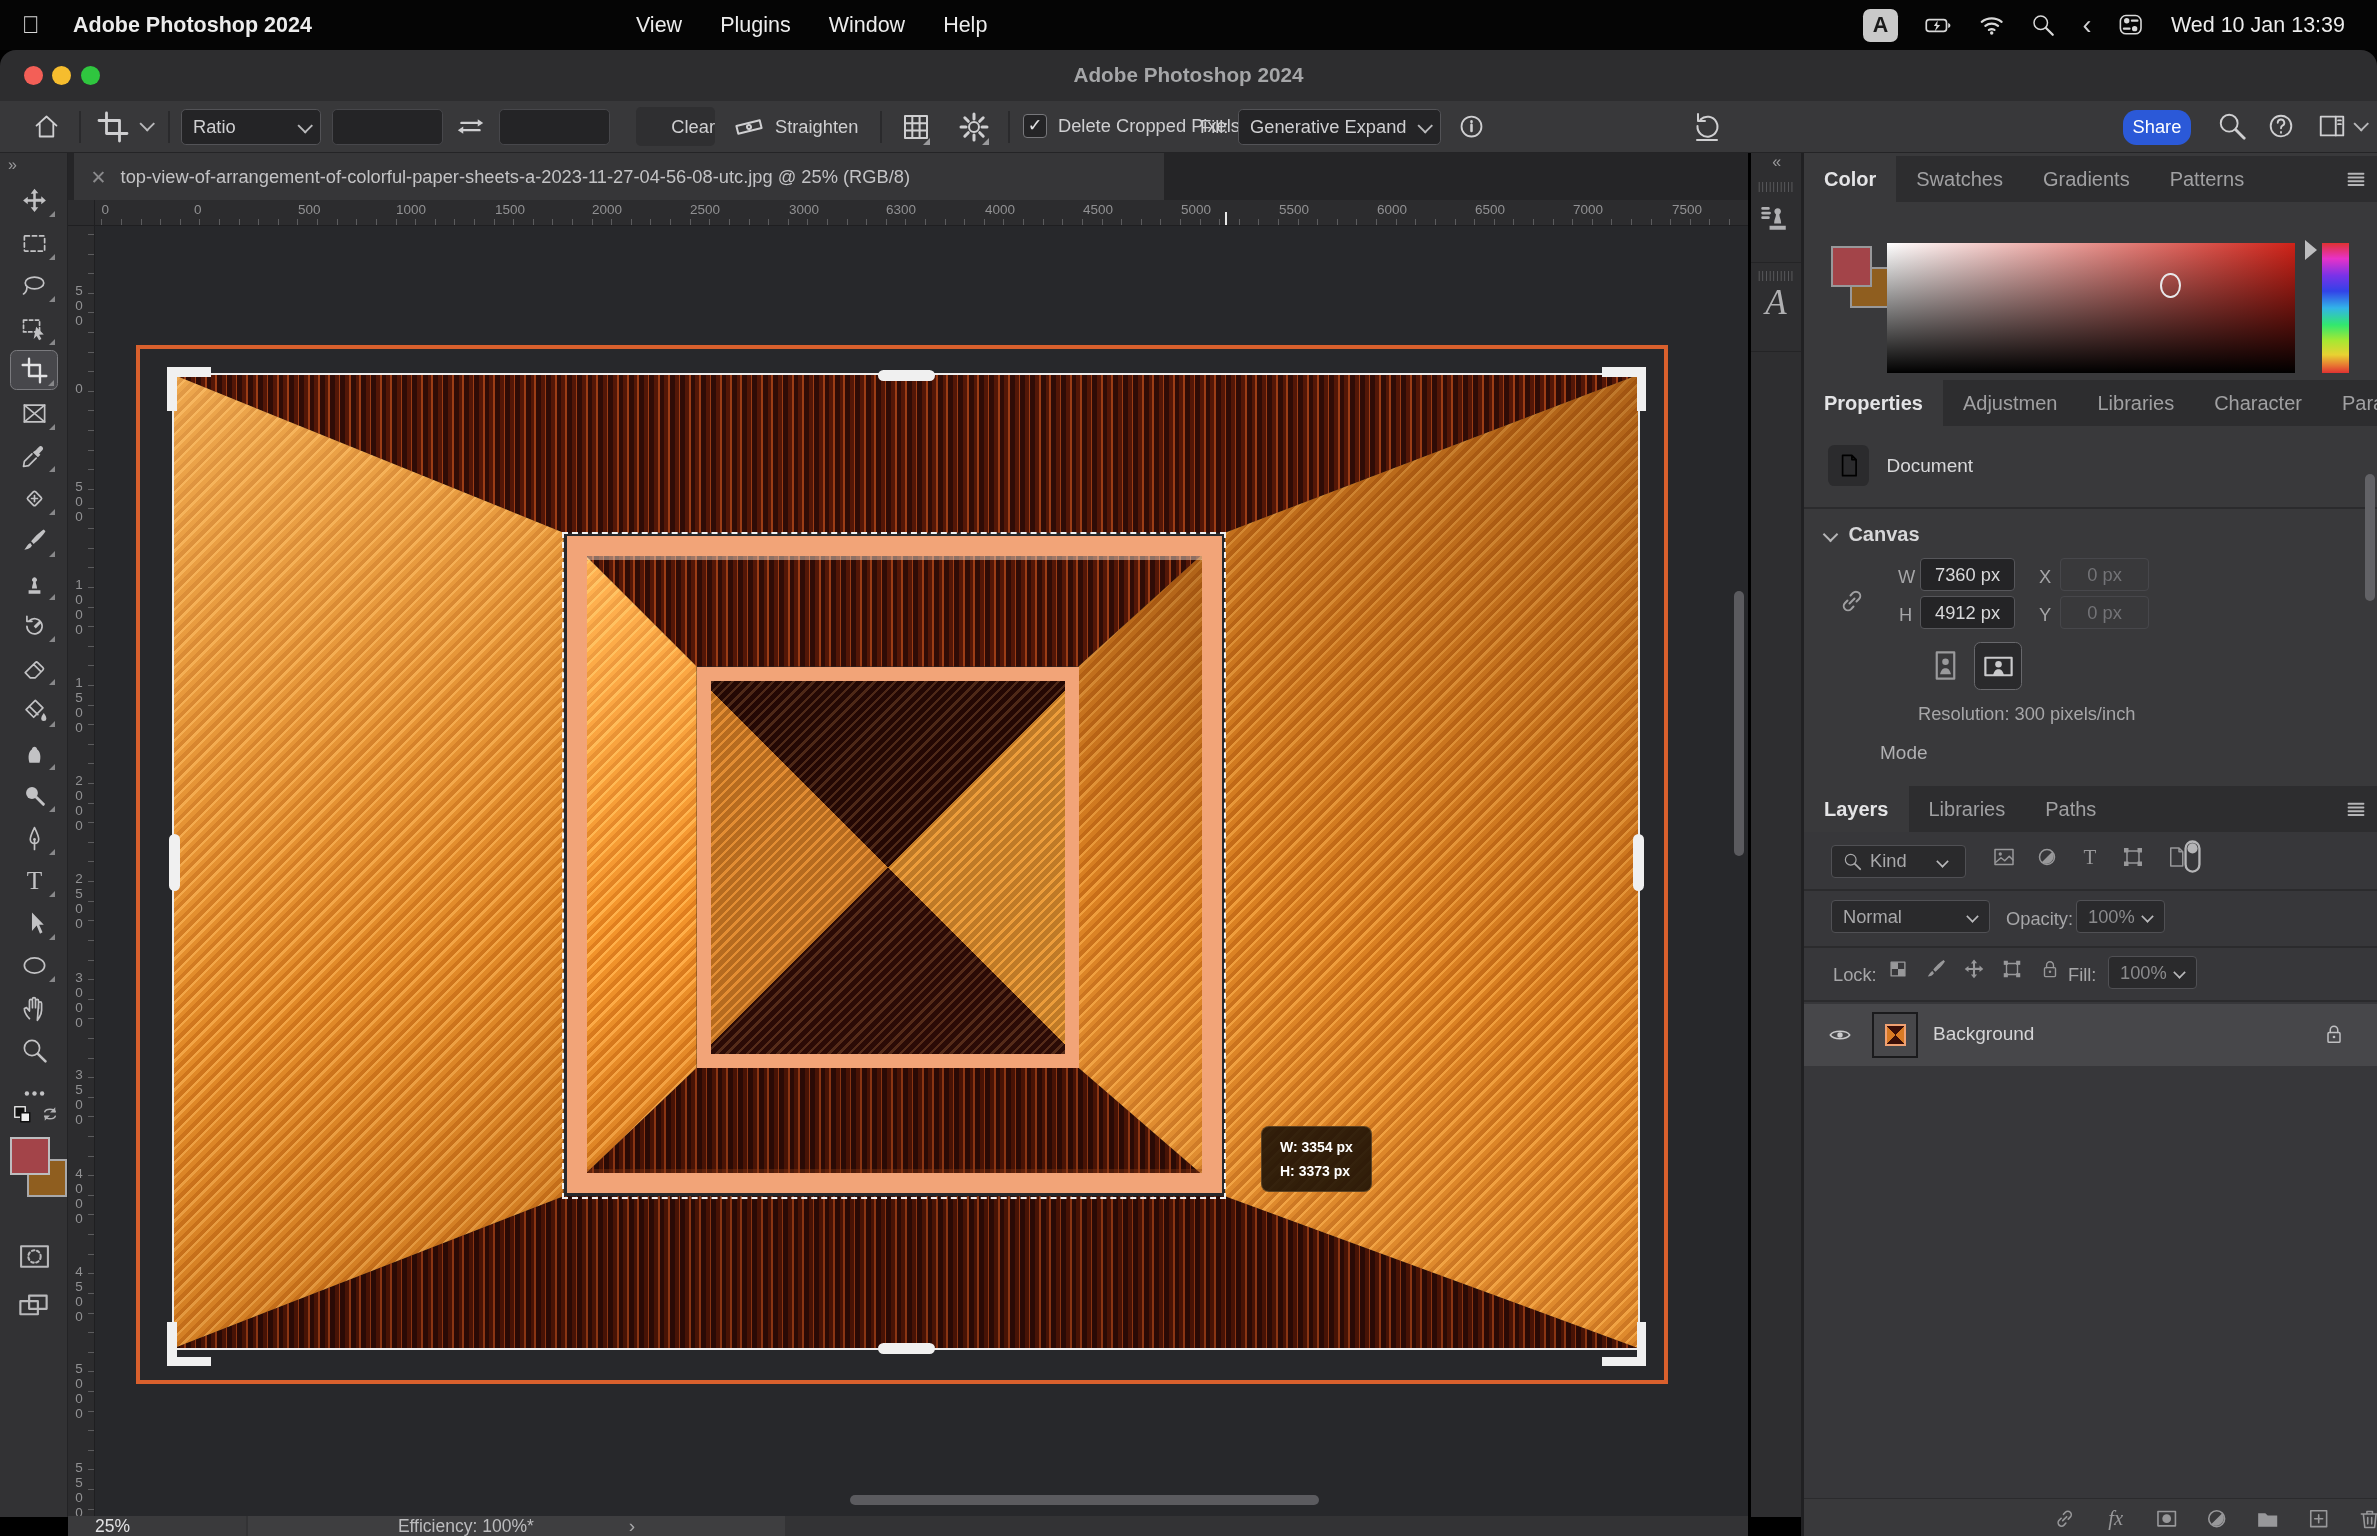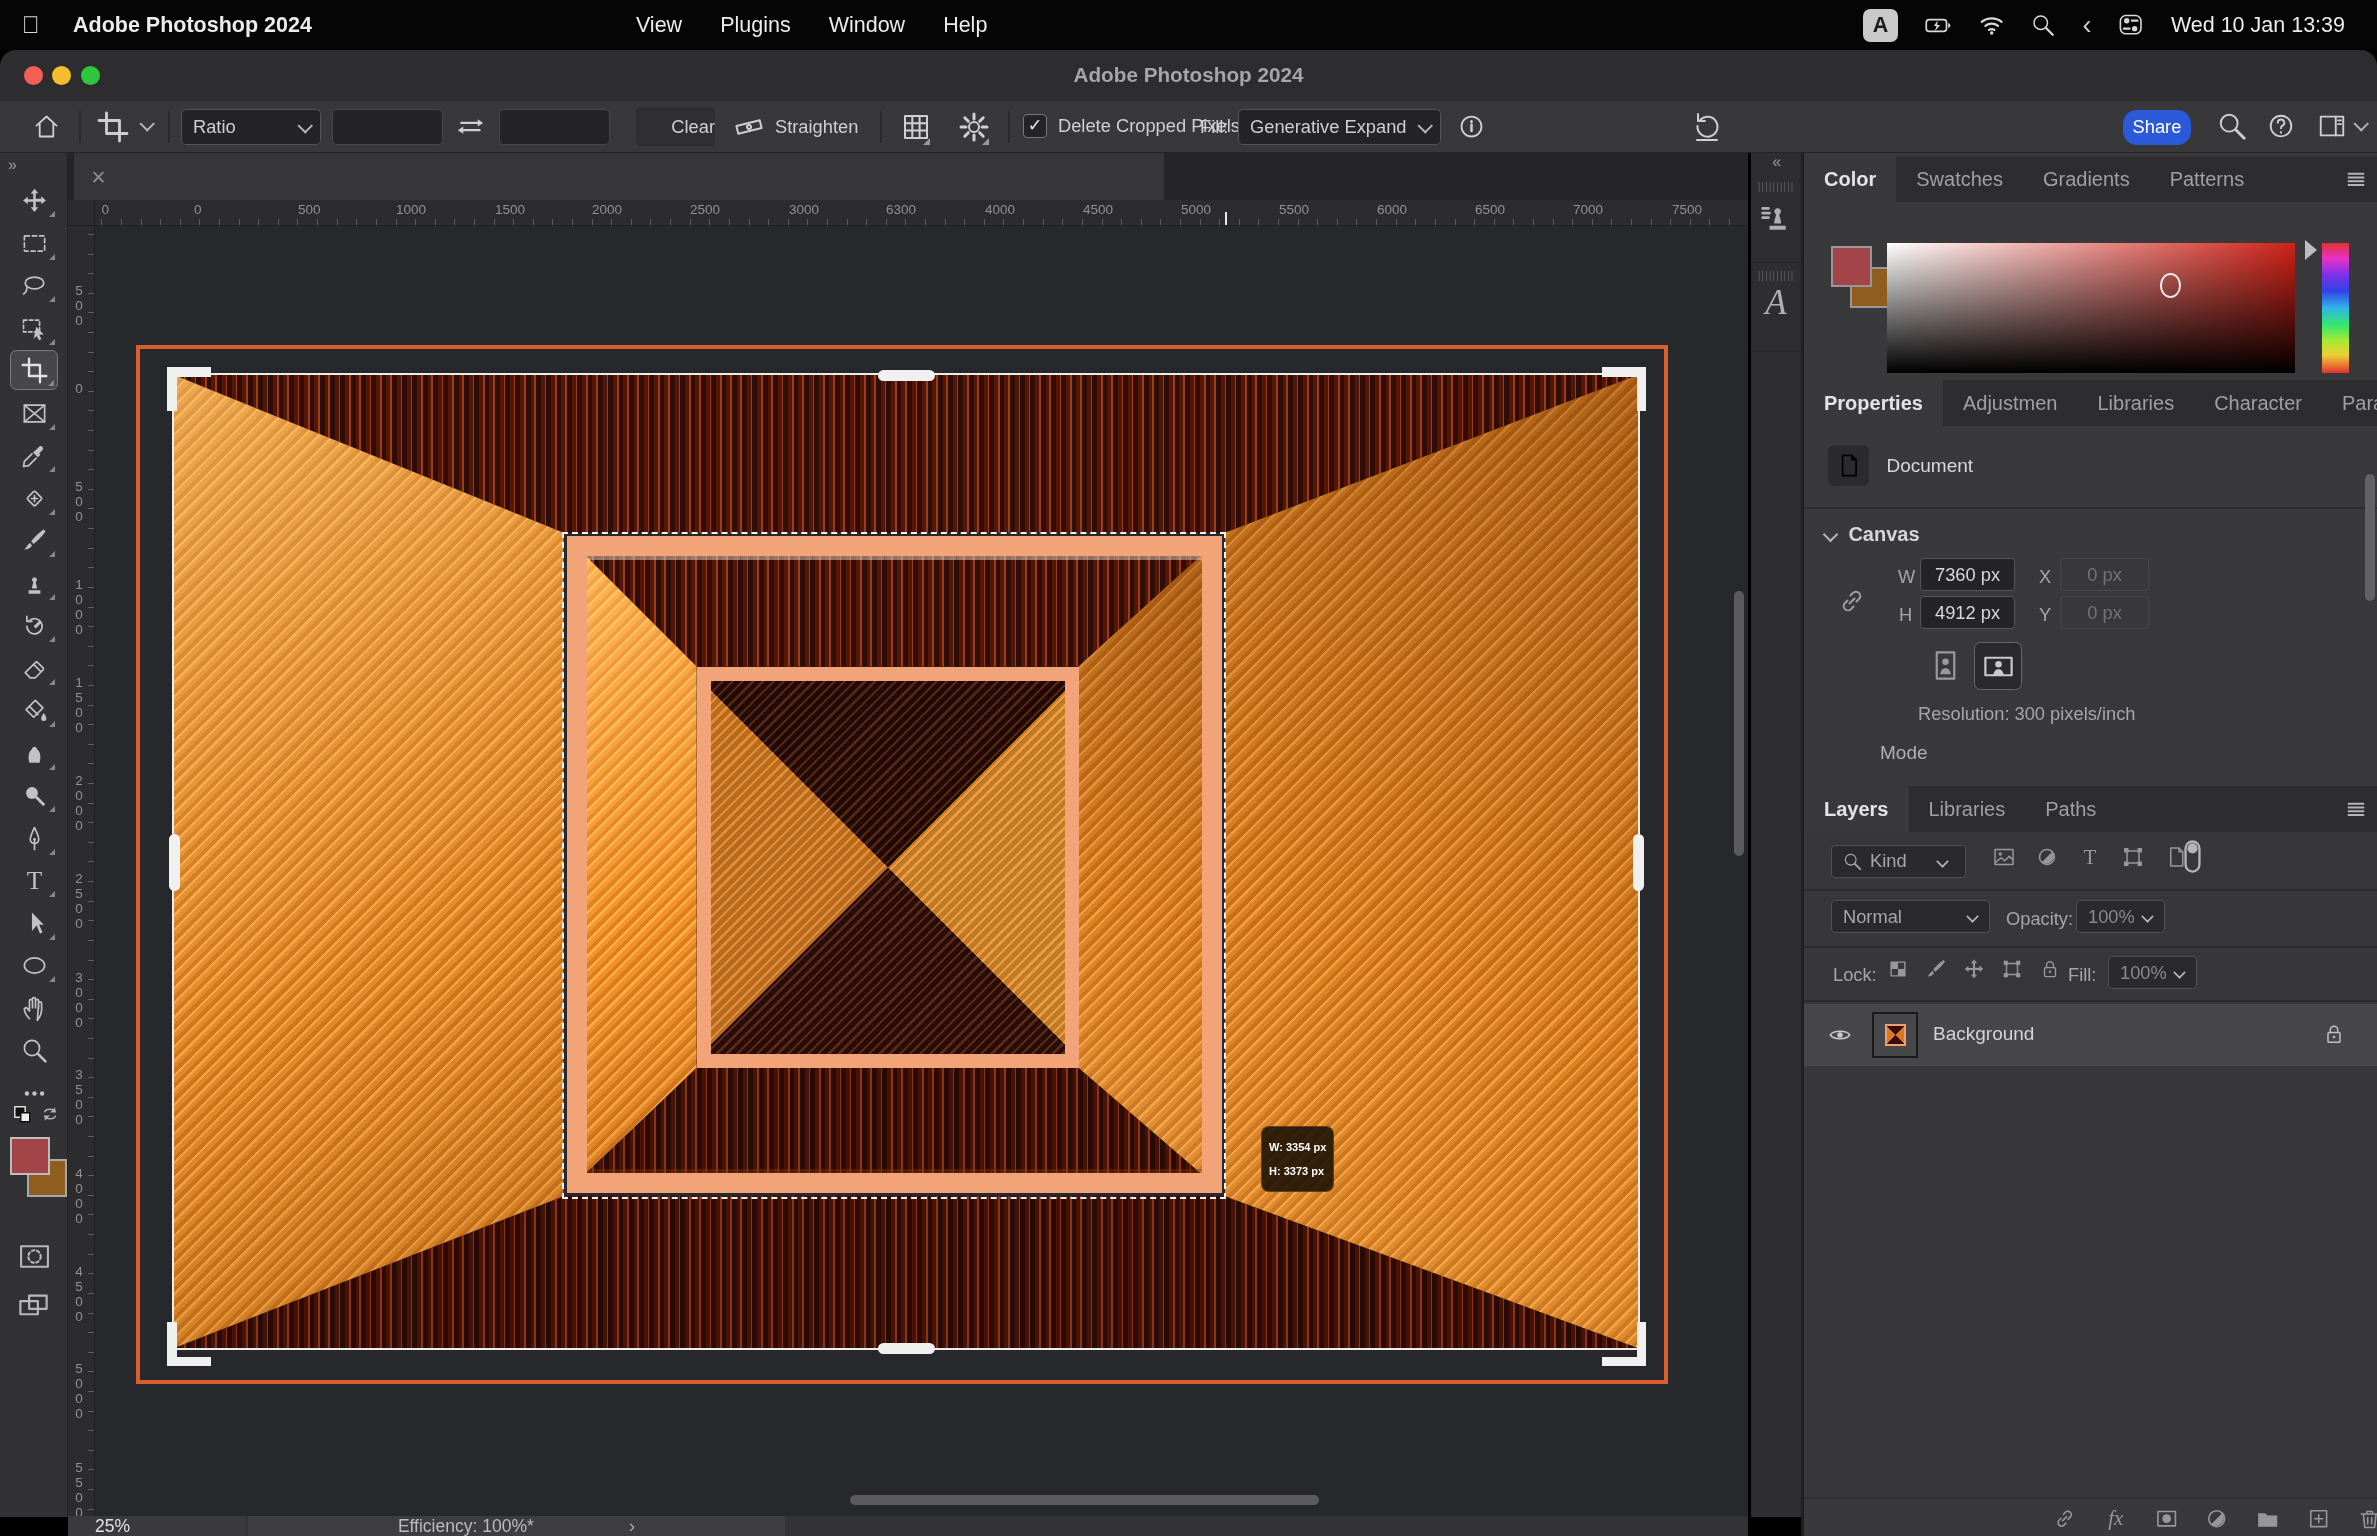--- a/index.html
+++ b/index.html
@@ -77,21 +77,21 @@
       repeating-linear-gradient(135deg,#ef9d3c 0 2.4px,#db8122 2.4px 6.4px,#c86e18 6.4px 10.3px); }
   .w-dk  { background: repeating-linear-gradient(90deg,#9c3d16 0 1.6px,#300c06 1.6px 6.4px,#541707 6.4px 10.3px); }
   .w-dk2 { background: repeating-linear-gradient(90deg,#8a3513 0 1.6px,#2a0a05 1.6px 6.4px,#481305 6.4px 10.3px); }
   .frame { position:absolute; border-style:solid; border-color:#f2a478;
     box-shadow: inset 0 4px 0 rgba(255,236,214,.45), inset 0 -4px 0 rgba(140,60,20,.35); }
   #dashed-sel { position:absolute; border:2.4px dashed #f2f2f2; }
   .handle { position:absolute; background:#f0f0f0; }
   .h-corner { width:44px; height:44px; background:none; }
   .h-corner span { position:absolute; background:#f0f0f0; }
   #crop-tip { position:absolute; background:rgba(26,16,6,.88); border:0.8px solid rgba(120,90,50,.6);
-    border-radius:8px; color:#fff; font-size:11px; font-weight:700; padding:8px 7px; line-height:24px; }
+    border-radius:8px; color:#fff; font-size:14px; font-weight:700; padding:8px 18px; line-height:24px; }
   .scroll-thumb { position:absolute; background:#5b5b5f; border-radius:5.6px; }
 
   
   #collapsed { left:1751px; top:153px; width:50px; height:1364px; background:#2e2e30; }
   #collapsed .hdr { height:20.7px; color:#9a9a9c; font-size:16px; text-align:center; letter-spacing:-1.6px; }
   .cp-cell { position:relative; height:89px; border-bottom:0.8px solid #242426; display:flex;
     flex-direction:column; align-items:center; color:#b0b0b2; }
   .grip { margin-top:6.4px; color:#5d5d5f; font-size:11px; letter-spacing:0.8px; }
 
   
@@ -301,20 +301,21 @@
           <path d="M20 6v20M22.5 10h3M22.5 14h3"></path>
         </g>
       </svg>
     </span>
   <span class="chev abs" style="left:2354px;top:19px"></span>
 </div>
 
 <div id="tabbar" class="abs">
   <div id="doc-tab">
     <span class="x">✕</span>
+    <span>top-view-of-arrangement-of-colorful-paper-sheets-a-2023-11-27-04-56-08-utc.jpg @ 25% (RGB/8)</span>
   </div>
 </div>
 
 <div id="ruler-corner" class="abs"></div>
 <div id="hruler" class="abs">
   <div id="ruler-cursor" style="left:1130px"></div>
 <div class="htick" style="left: 6.4px; height: 6.4px;"></div>
     <div class="htick" style="left: 26px; height: 6.4px;"></div>
     <div class="htick" style="left: 46px; height: 6.4px;"></div>
     <div class="htick" style="left: 65px; height: 6.4px;"></div>

